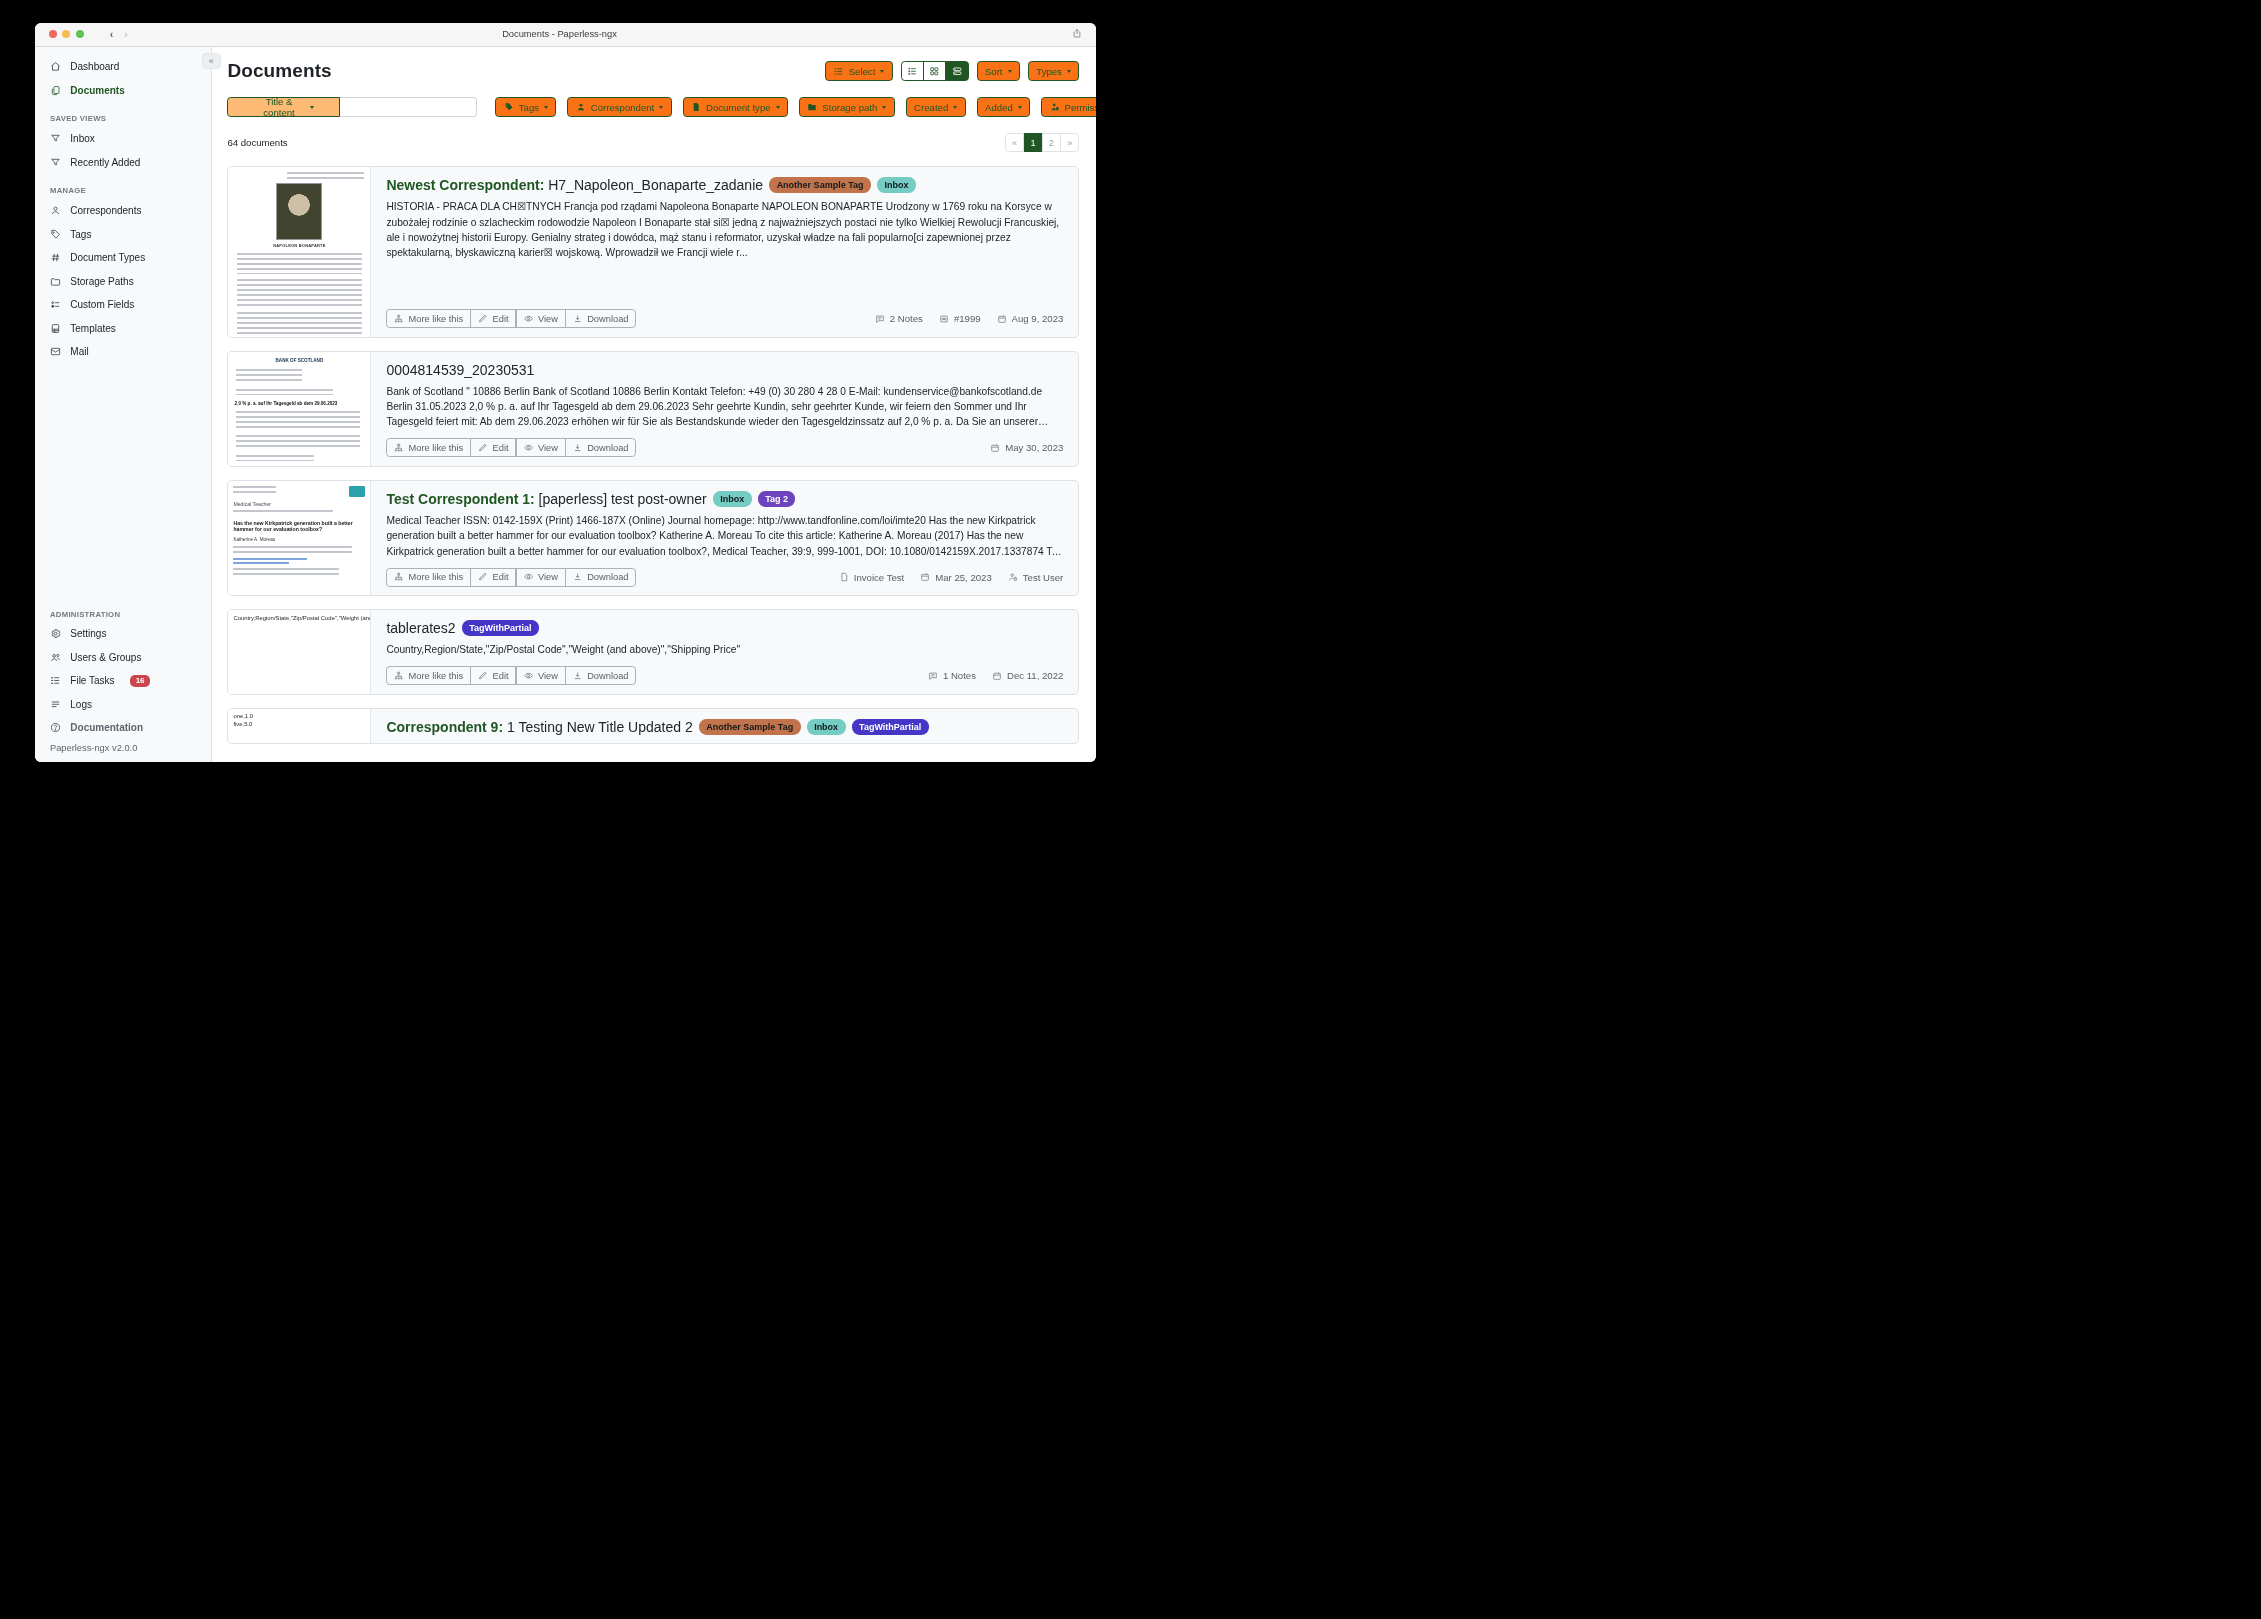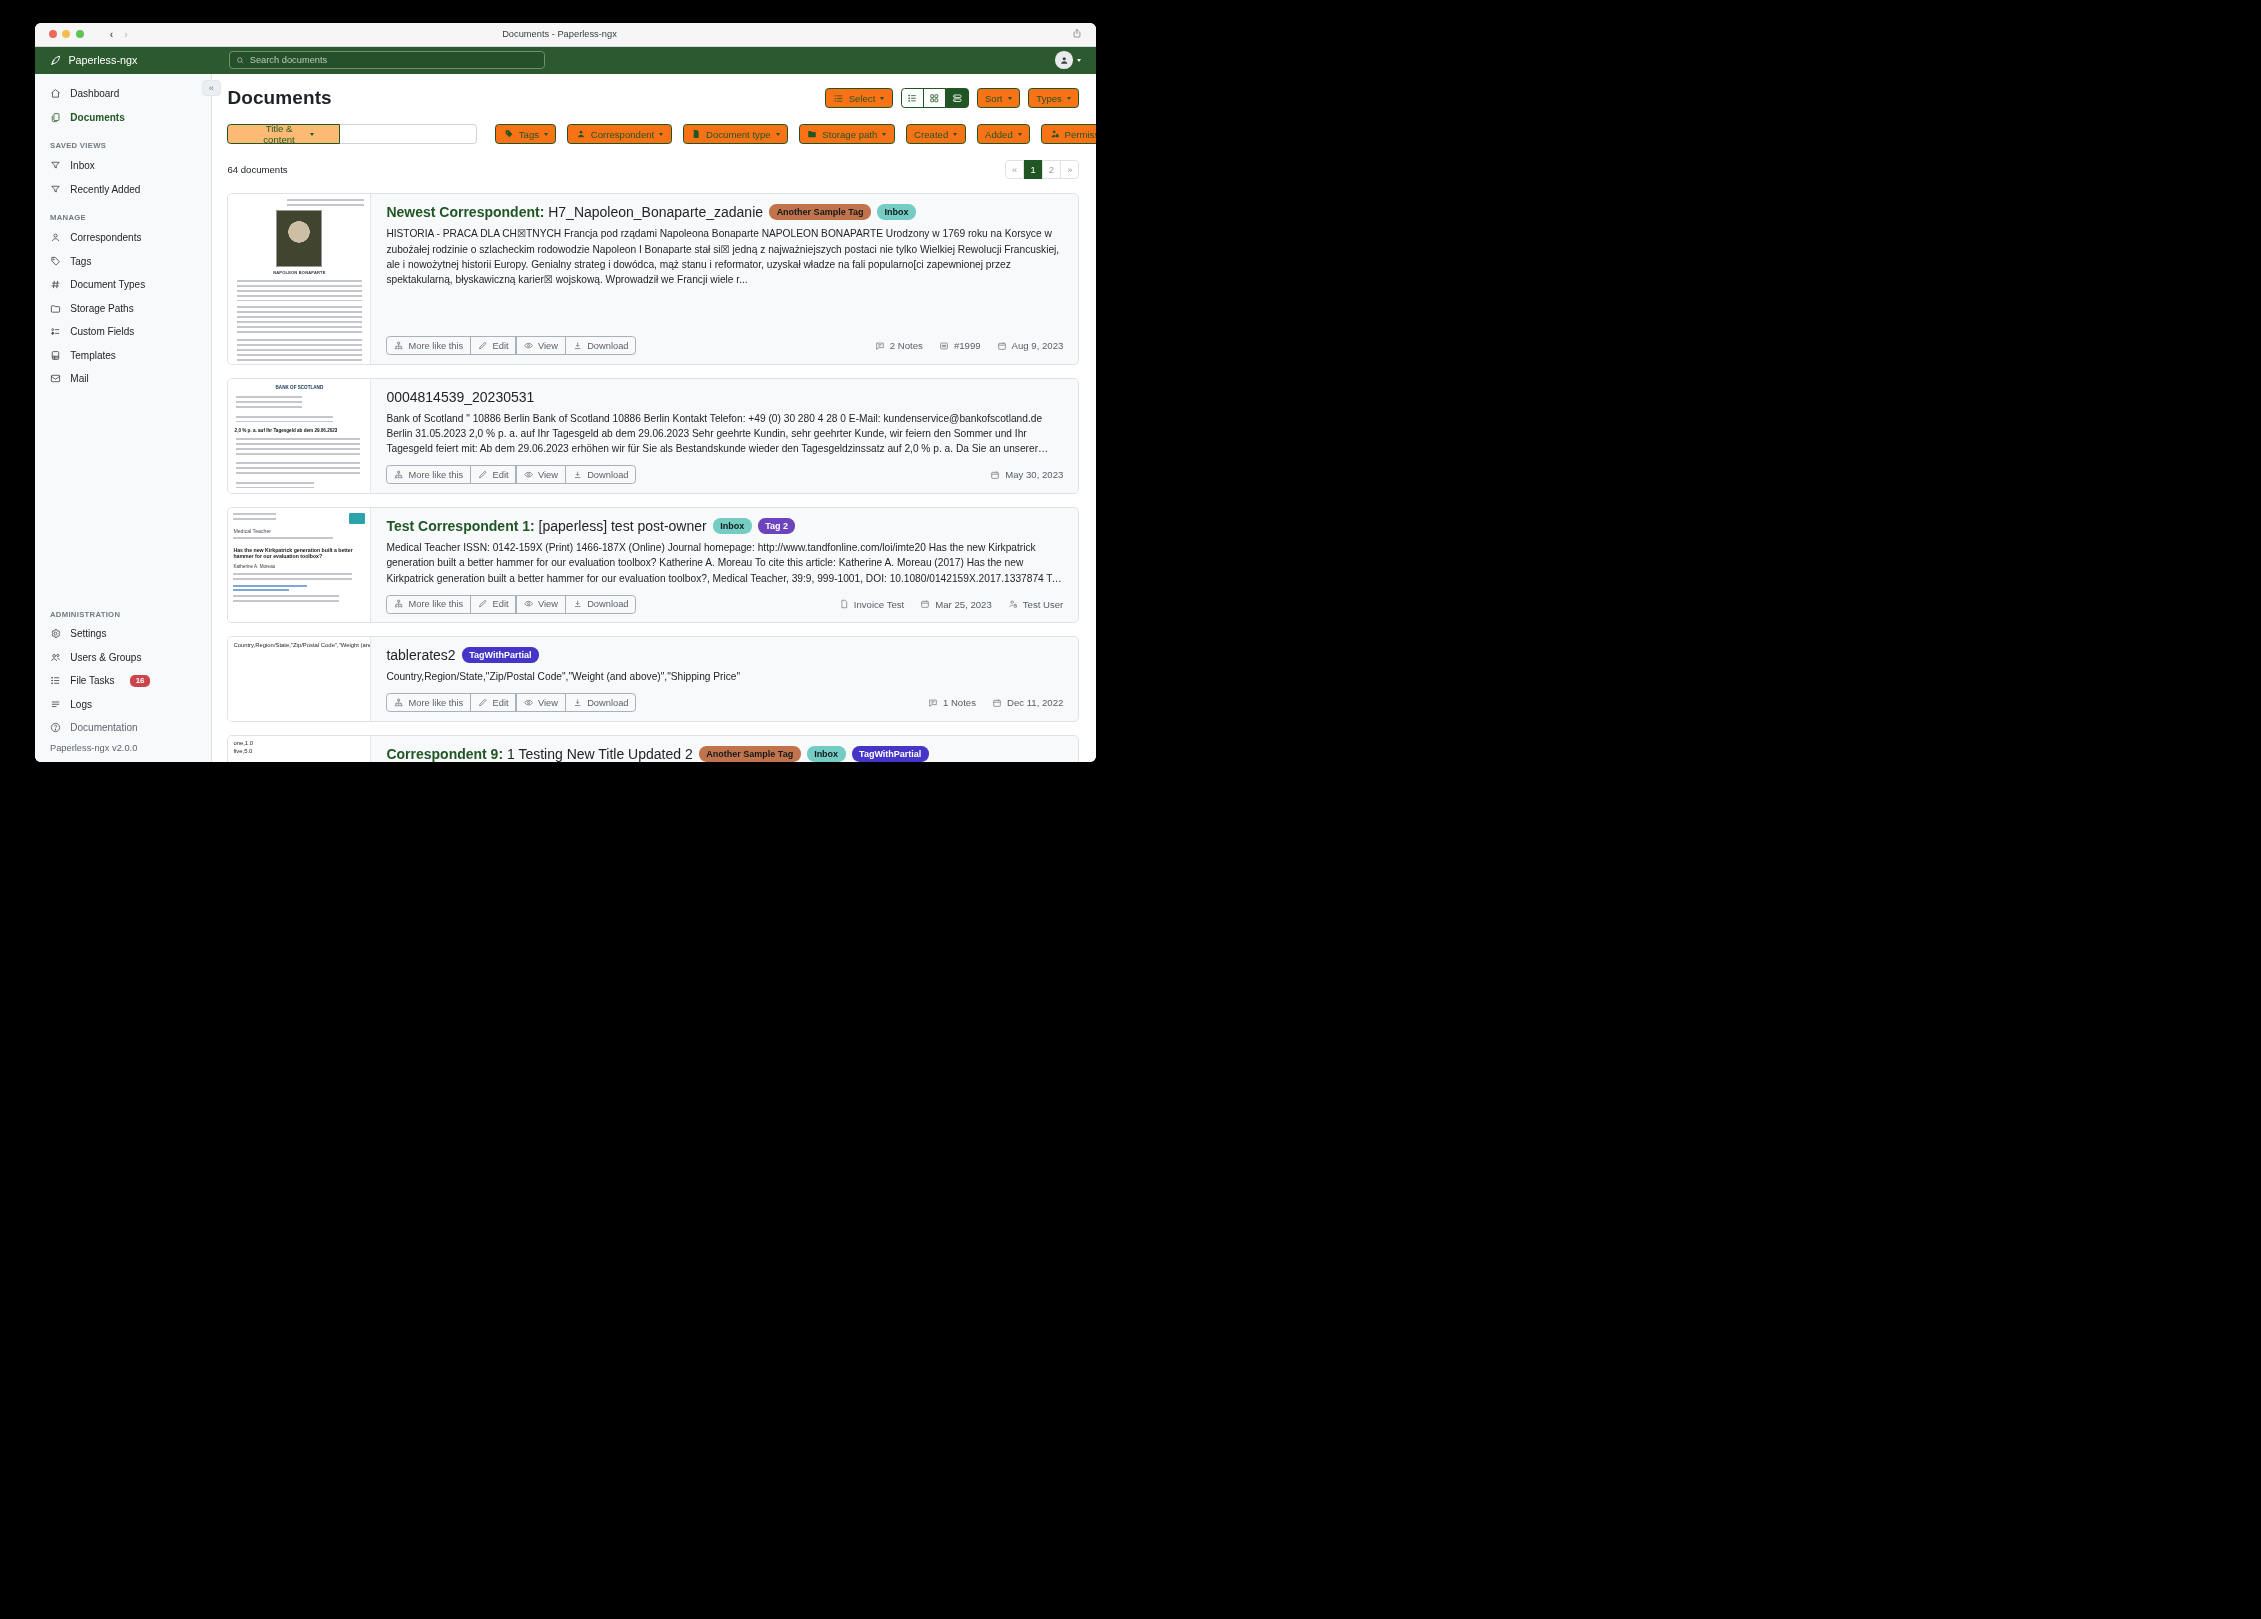--- a/index.html
+++ b/index.html
@@ -30,21 +30,21 @@
   .sidebar { width:177px; flex:none; background:#f8f9fa; border-right:0.6px solid #dee2e6; display:flex; flex-direction:column; padding-top:8.6px; overflow:hidden; }
   .collapse-btn { position:absolute; left:167px; top:6.2px; width:18.5px; height:16.7px; background:#eceff1; border:0.6px solid #e2e6e9;
                   border-radius:4.3px; color:#7a838b; font-size:9.3px; display:flex; align-items:center; justify-content:center; z-index:6; }
   .side-item { height:23.5px; display:flex; align-items:center; gap:9.3px; padding:0 15px; font-size:10px; color:#212529; cursor:pointer; }
   .side-item svg { flex:none; color:#343a40; }
   .side-item.active { color:#1f5624; font-weight:700; }
   .side-item.active svg { color:#1f5624; }
   .side-title { margin:12.3px 15px 3.7px; font-size:7.7px; letter-spacing:0.3px; color:#727a82; font-weight:700; }
   .spacer { flex:1; }
   .badge-red { background:#cb444e; color:#fff; font-size:8px; font-weight:700; border-radius:5px; padding:1.9px 5.6px; margin-left:6.2px; }
-  .side-doc { color:#5d656d; }
+  .side-doc { color:#5d656d;font-weight:bold; }
   .side-version { padding:3.7px 15px 8.6px; font-size:9.3px; color:#5d656d; }
   
   .main { flex:1; min-width:0; padding:0 16.7px 0 15.4px; overflow:hidden; display:flex; flex-direction:column; }
   .head-row { display:flex; align-items:center; margin-top:13.6px; }
   .head-row h1 { font-size:19px; font-weight:700; color:#1f2328; letter-spacing:0.1px; }
   .controls { margin-left:auto; display:flex; align-items:center; gap:8px; }
   .btn-g { display:inline-flex; align-items:center; gap:5px; height:20.4px; padding:0 7.4px; border:0.6px solid #1f5624; border-radius:3.7px;
            background:#f97316; color:#1f5624; font-size:9.6px; font-family:inherit; cursor:pointer; white-space:nowrap; }
   .caret { width:0; height:0; border-left:2.8px solid transparent; border-right:2.8px solid transparent; border-top:3.1px solid currentColor; margin-top:1.2px; }
   .seg-group { display:flex; }
@@ -121,45 +121,20 @@
     <div class="tb-title">Documents - Paperless-ngx</div>
     <span class="share">
       <svg width="10" height="10.5" viewBox="0 0 24 24" fill="none" stroke="currentColor" stroke-width="1.8">
           <path d="M8 9H6.5A1.5 1.5 0 0 0 5 10.5v9A1.5 1.5 0 0 0 6.5 21h11a1.5 1.5 0 0 0 1.5-1.5v-9A1.5 1.5 0 0 0 17.5 9H16"></path>
           <path d="M12 14V3"></path>
           <path d="M8.5 6.5 12 3l3.5 3.5"></path>
         </svg>
     </span>
   </div>
 
-  <div class="navbar">
-    <div class="brand">
-      <svg width="13" height="13" viewBox="0 0 24 24" fill="none" stroke="#fff" stroke-width="1.8">
-          <path d="M5.5 20C6.5 11 11 6.5 19.5 4c-1 8.5-5.5 13-12.5 14"></path>
-          <path d="M5.5 20c.5-3.5 2-6 4.5-8.5"></path>
-        </svg>
-      <span>Paperless-ngx</span>
-    </div>
-    <div class="searchbox">
-      <svg width="8.6" height="8.6" viewBox="0 0 24 24" fill="none" stroke="currentColor" stroke-width="2">
-          <circle cx="11" cy="11" r="6.5"></circle>
-          <path d="m15.8 15.8 4.4 4.4"></path>
-        </svg>
-      <input placeholder="Search documents" style="">
-    </div>
-    <div class="avatar-wrap">
-      <span class="avatar">
-        <svg width="10.5" height="10.5" viewBox="0 0 24 24" fill="currentColor">
-            <circle cx="12" cy="8.5" r="3.6"></circle>
-            <path d="M4.5 20c1.3-4 4.2-5.8 7.5-5.8s6.2 1.8 7.5 5.8z"></path>
-          </svg>
-      </span>
-      <span class="caret"></span>
-    </div>
-  </div>
 
   <div class="app-body">
     <div class="collapse-btn">«</div>
 
     <nav class="sidebar">
       <div class="side-item">
         <svg width="11" height="11" viewBox="0 0 24 24" fill="none" stroke="currentColor" stroke-width="1.7">
             <path d="m3 11 9-7.5L21 11"></path>
             <path d="M5.5 9.5V20h13V9.5"></path>
           </svg>

